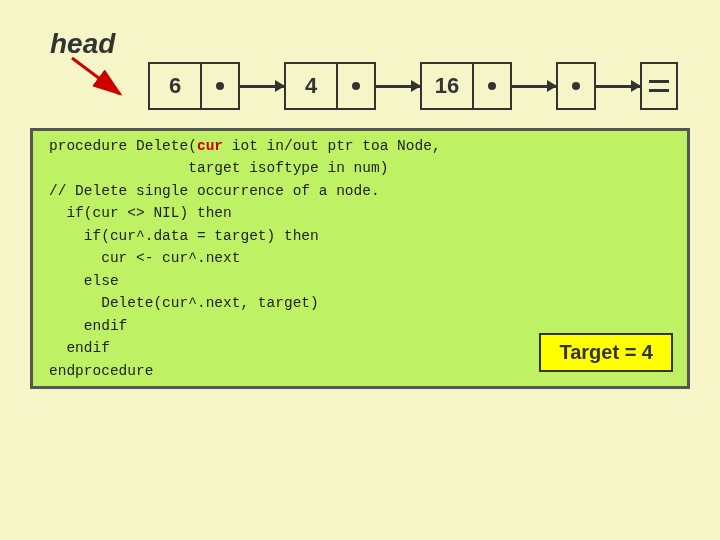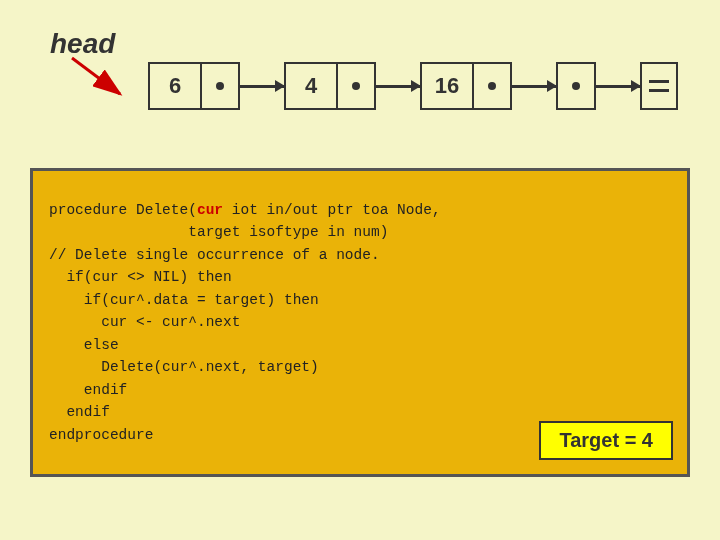--- a/index.html
+++ b/index.html
@@ -15,21 +15,20 @@
 
     .main-container {
       width: 720px;
       height: 540px;
       background: #f5f5c8;
       position: relative;
       display: flex;
       flex-direction: column;
       align-items: flex-start;
       padding: 20px 30px;
-      gap: 40px;
     }
 
     
     .head-label {
       font-size: 28px;
       font-weight: bold;
       color: #333;
       font-style: italic;
       margin-left: 10px;
       margin-bottom: 0;
@@ -131,22 +130,22 @@
     .null-line {
       width: 60%;
       height: 3px;
       background: #333;
     }
 
     
     .code-box {
       margin-top: 18px;
       border: 3px solid #555;
-      background: #eab308;
-      padding: 28px 16px;
+      background: #bef264;
+      padding: 4px 16px;
       width: 660px;
       position: relative;
     }
 
     .code-text {
       font-family: 'Courier New', Courier, monospace;
       font-size: 14.5px;
       color: #222;
       line-height: 1.55;
       white-space: pre;

